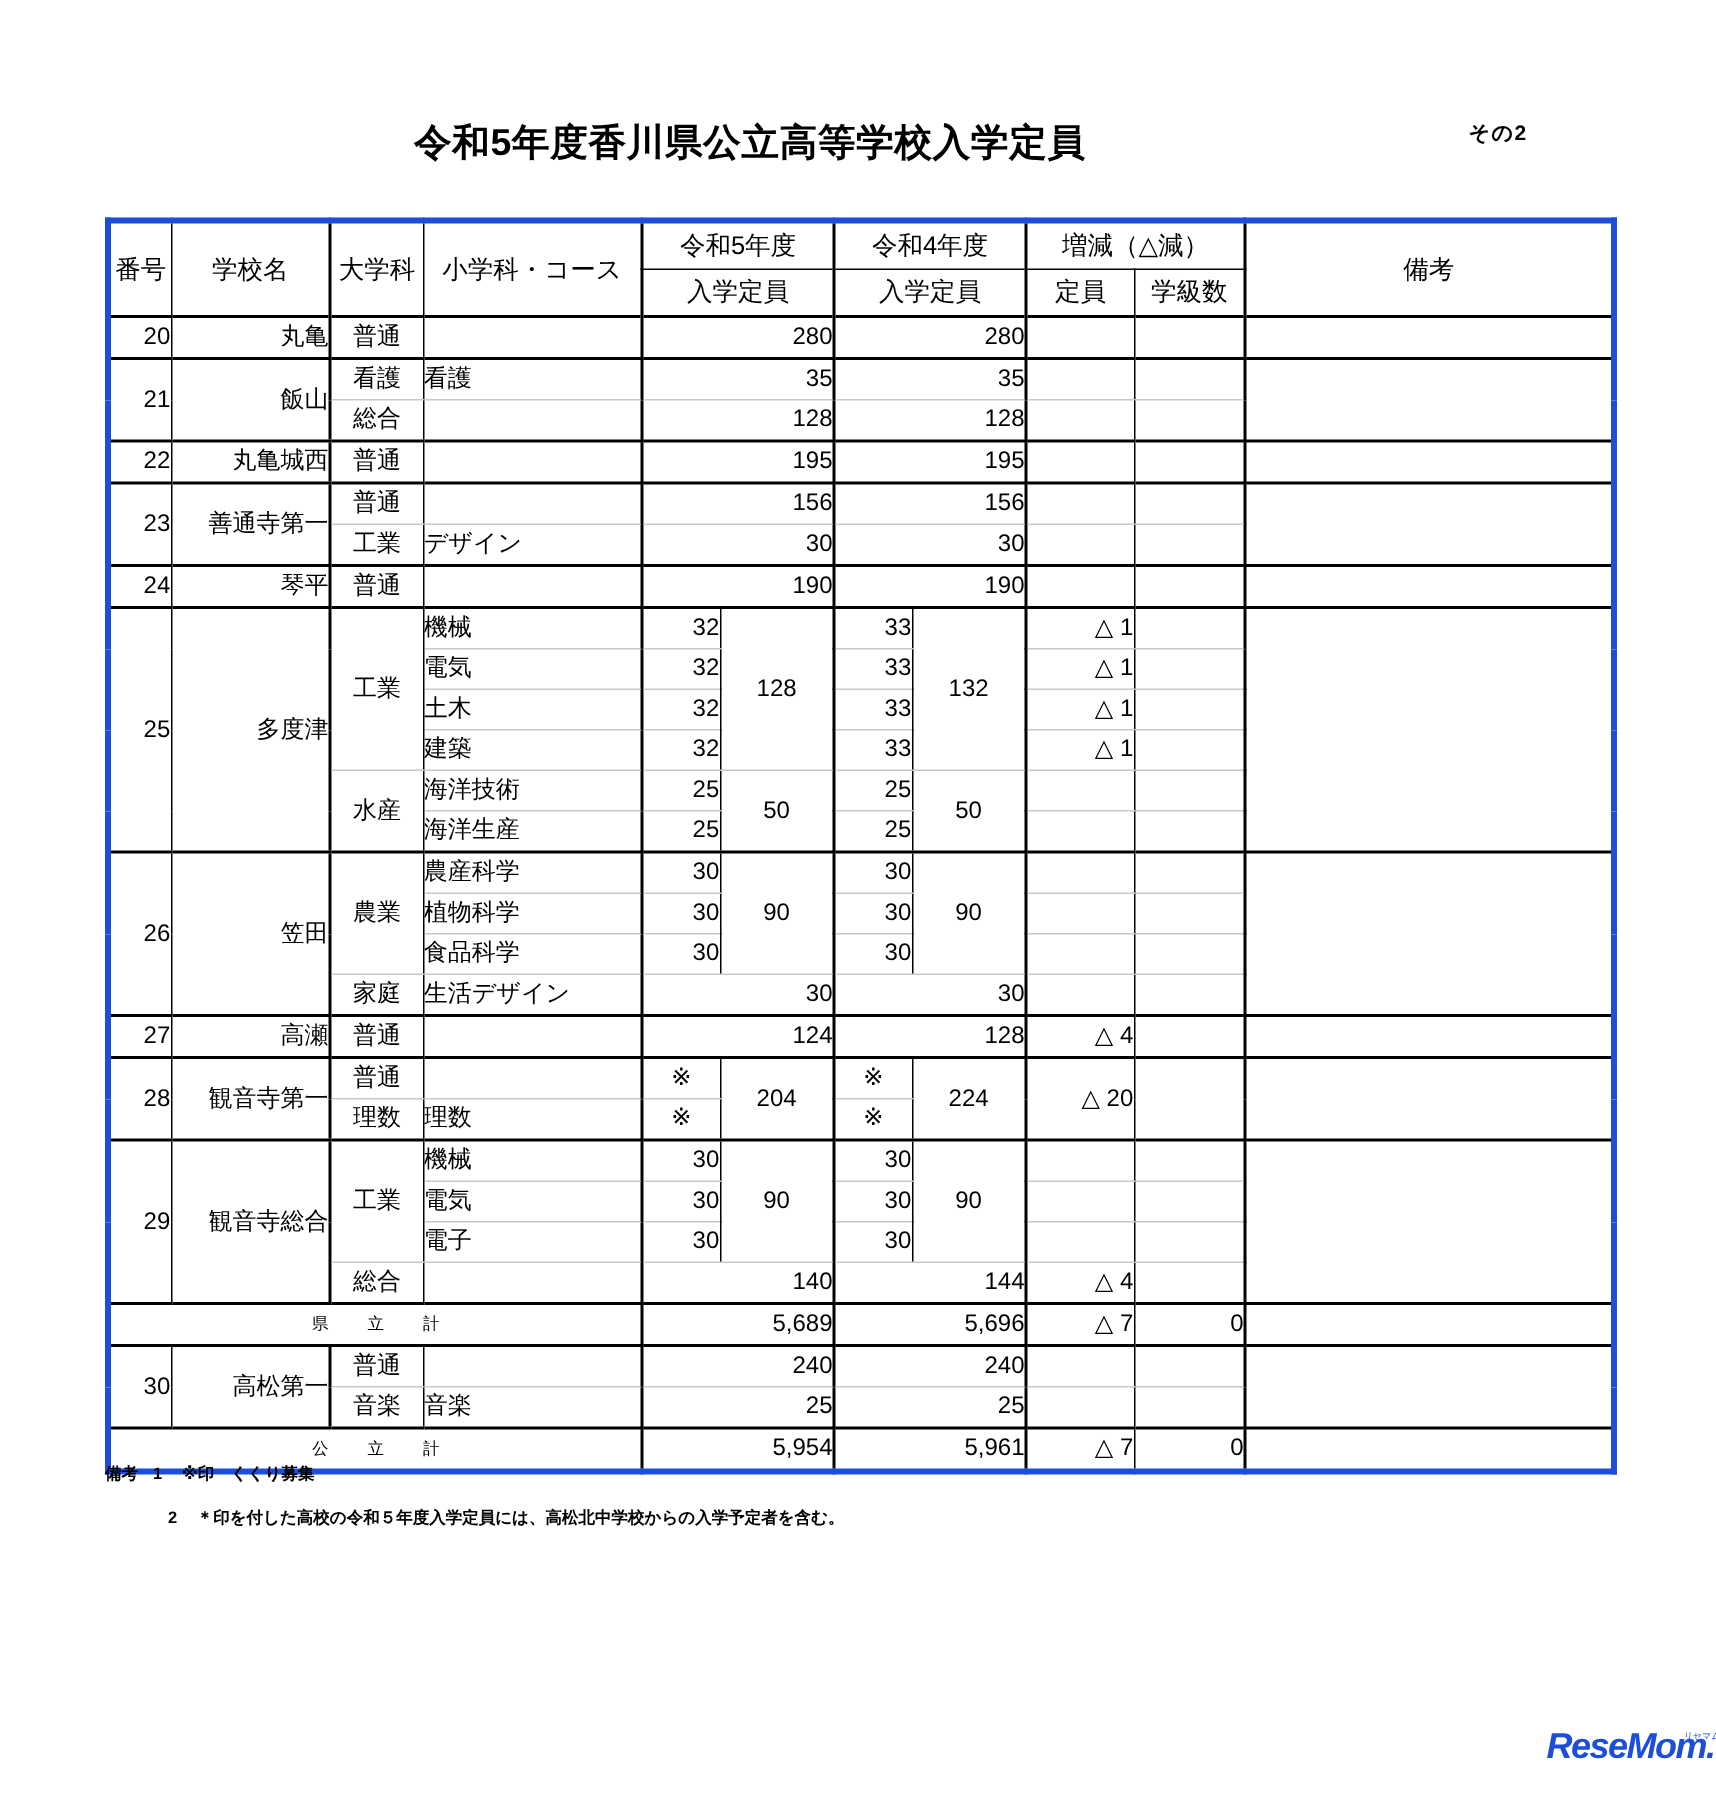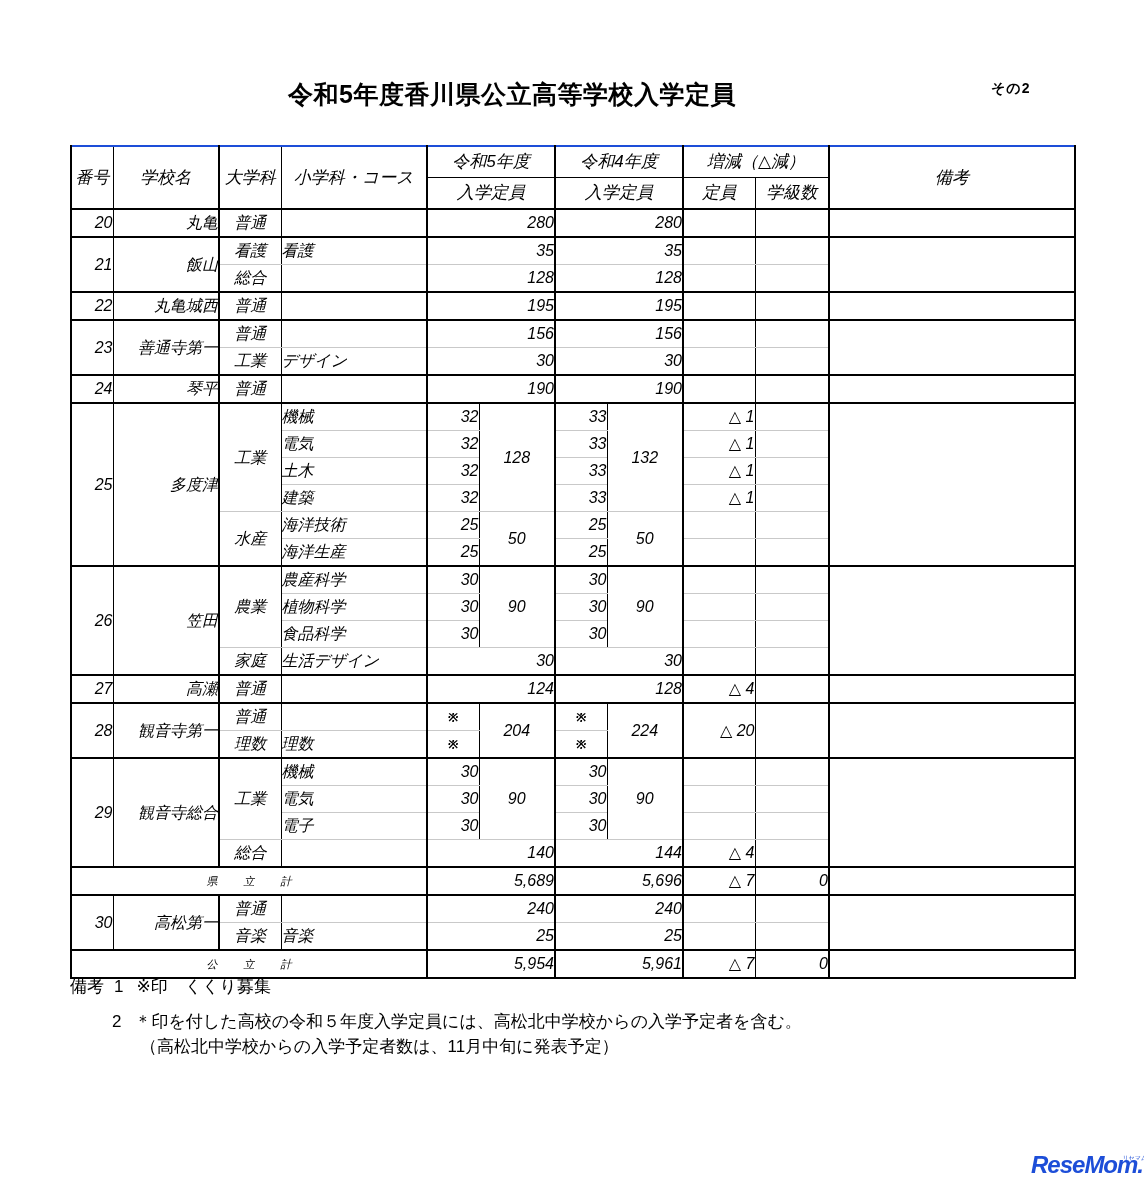--- a/index.html
+++ b/index.html
@@ -12,21 +12,21 @@
     height: 1196px;
     position: relative;
     font-family: "Liberation Sans", "DejaVu Sans", sans-serif;
     color: #000000;
     -webkit-font-smoothing: antialiased;
   }
 
   
   .title-row {
     position: absolute;
-    left: 16px;
+    left: 4px;
     top: 78px;
     width: 1004px;
     height: 40px;
   }
   .doc-title {
     position: absolute;
     left: 272px;
     top: 0;
     font-size: 25px;
     font-weight: bold;
@@ -60,22 +60,21 @@
     border: 1px solid #000;
     padding: 0;
     font-weight: normal;
     vertical-align: middle;
     background: #fff;
     overflow: hidden;
   }
 
   
   table.quota {
-    border: 2px solid #1d4ed8;
-    font-style: italic;
+    border: 4px solid #1d4ed8;
   }
 
   
   .tk-t { border-top-width: 2px !important; }
   .tk-b { border-bottom-width: 2px !important; }
   .tk-l { border-left-width: 2px !important; }
   .tk-r { border-right-width: 2px !important; }
 
   
   .thin-b { border-bottom: 1px solid #c9c9c9 !important; }
@@ -114,22 +113,23 @@
     font-size: 11px;
     white-space: nowrap;
   }
 
   
   .notes {
     position: absolute;
     left: 70px;
     top: 978px;
     width: 1000px;
-    font-size: 17px;
+    font-size: 11px;
     line-height: 1.0;
+    font-weight: bold;
   }
   .note-line { white-space: nowrap; }
   .note-1 { margin-bottom: 18px; }
   .note-2-wrap { margin-left: 42px; }
   .note-2-first { margin-bottom: 8px; }
   .note-2-second { margin-left: 28px; }
   .note-lbl { margin-right: 10px; }
   .note-idx { margin-right: 13px; }
 
   
@@ -479,20 +479,19 @@
 </div>
 
 <div class="notes">
   <div class="note-line note-1">
     <span class="note-lbl">備考</span><span class="note-idx">1</span><span>※印　くくり募集</span>
   </div>
   <div class="note-2-wrap">
     <div class="note-line note-2-first">
       <span class="note-idx">2</span><span>＊印を付した高校の令和５年度入学定員には、高松北中学校からの入学予定者を含む。</span>
     </div>
-    <div class="note-line note-2-second">（高松北中学校からの入学予定者数は、11月中旬に発表予定）</div>
   </div>
 </div>
 
 <div class="watermark">
   <span>ReseMom.</span>
   <span class="wm-kana">リセマム</span>
 </div>
 
 </body></html>

